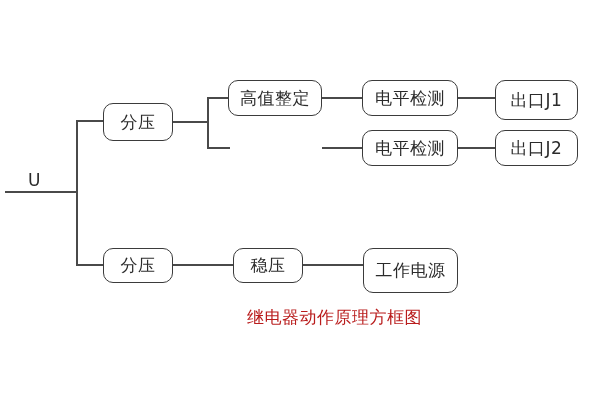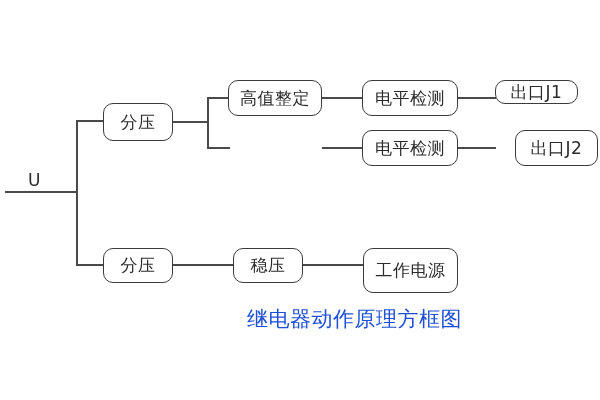--- a/index.html
+++ b/index.html
@@ -40,22 +40,22 @@
   .wire-h { height: 1.8px; }
   .wire-v { width: 1.8px; }
   .label-u {
     position: absolute;
     font-size: 17px;
     color: #2b2b2b;
     line-height: 1;
   }
   .caption {
     position: absolute;
-    font-size: 21px;
-    color: #1d4ed8;
+    font-size: 17px;
+    color: #b91c1c;
     line-height: 1;
     letter-spacing: 0.5px;
     white-space: nowrap;
   }
 </style>
 </head>
 <body>
 
 <div id="canvas">
 
@@ -81,30 +81,30 @@
   <div class="wire wire-h" style="left:207px; top:147px; width:23px;"></div>
 
   <div class="node" style="left:228px; top:80px; width:94px; height:36px;">
     <span>高值整定</span>
   </div>
   <div class="wire wire-h" style="left:322px; top:97px; width:41px;"></div>
   <div class="node" style="left:362px; top:80px; width:96px; height:36px;">
     <span>电平检测</span>
   </div>
   <div class="wire wire-h" style="left:458px; top:97px; width:38px;"></div>
-  <div class="node" style="left:495px; top:80px; width:83px; height:24px;">
+  <div class="node" style="left:495px; top:80px; width:83px; height:40px;">
     <span>出口J1</span>
   </div>
 
   <div class="wire wire-h" style="left:322px; top:147px; width:41px;"></div>
   <div class="node" style="left:362px; top:130px; width:96px; height:36px;">
     <span>电平检测</span>
   </div>
   <div class="wire wire-h" style="left:458px; top:147px; width:38px;"></div>
-  <div class="node" style="left:515px; top:130px; width:83px; height:36px;">
+  <div class="node" style="left:495px; top:130px; width:83px; height:36px;">
     <span>出口J2</span>
   </div>
 
   <div class="node" style="left:103px; top:248px; width:70px; height:35px;">
     <span>分压</span>
   </div>
   <div class="wire wire-h" style="left:173px; top:264px; width:61px;"></div>
   <div class="node" style="left:233px; top:248px; width:70px; height:35px;">
     <span>稳压</span>
   </div>

